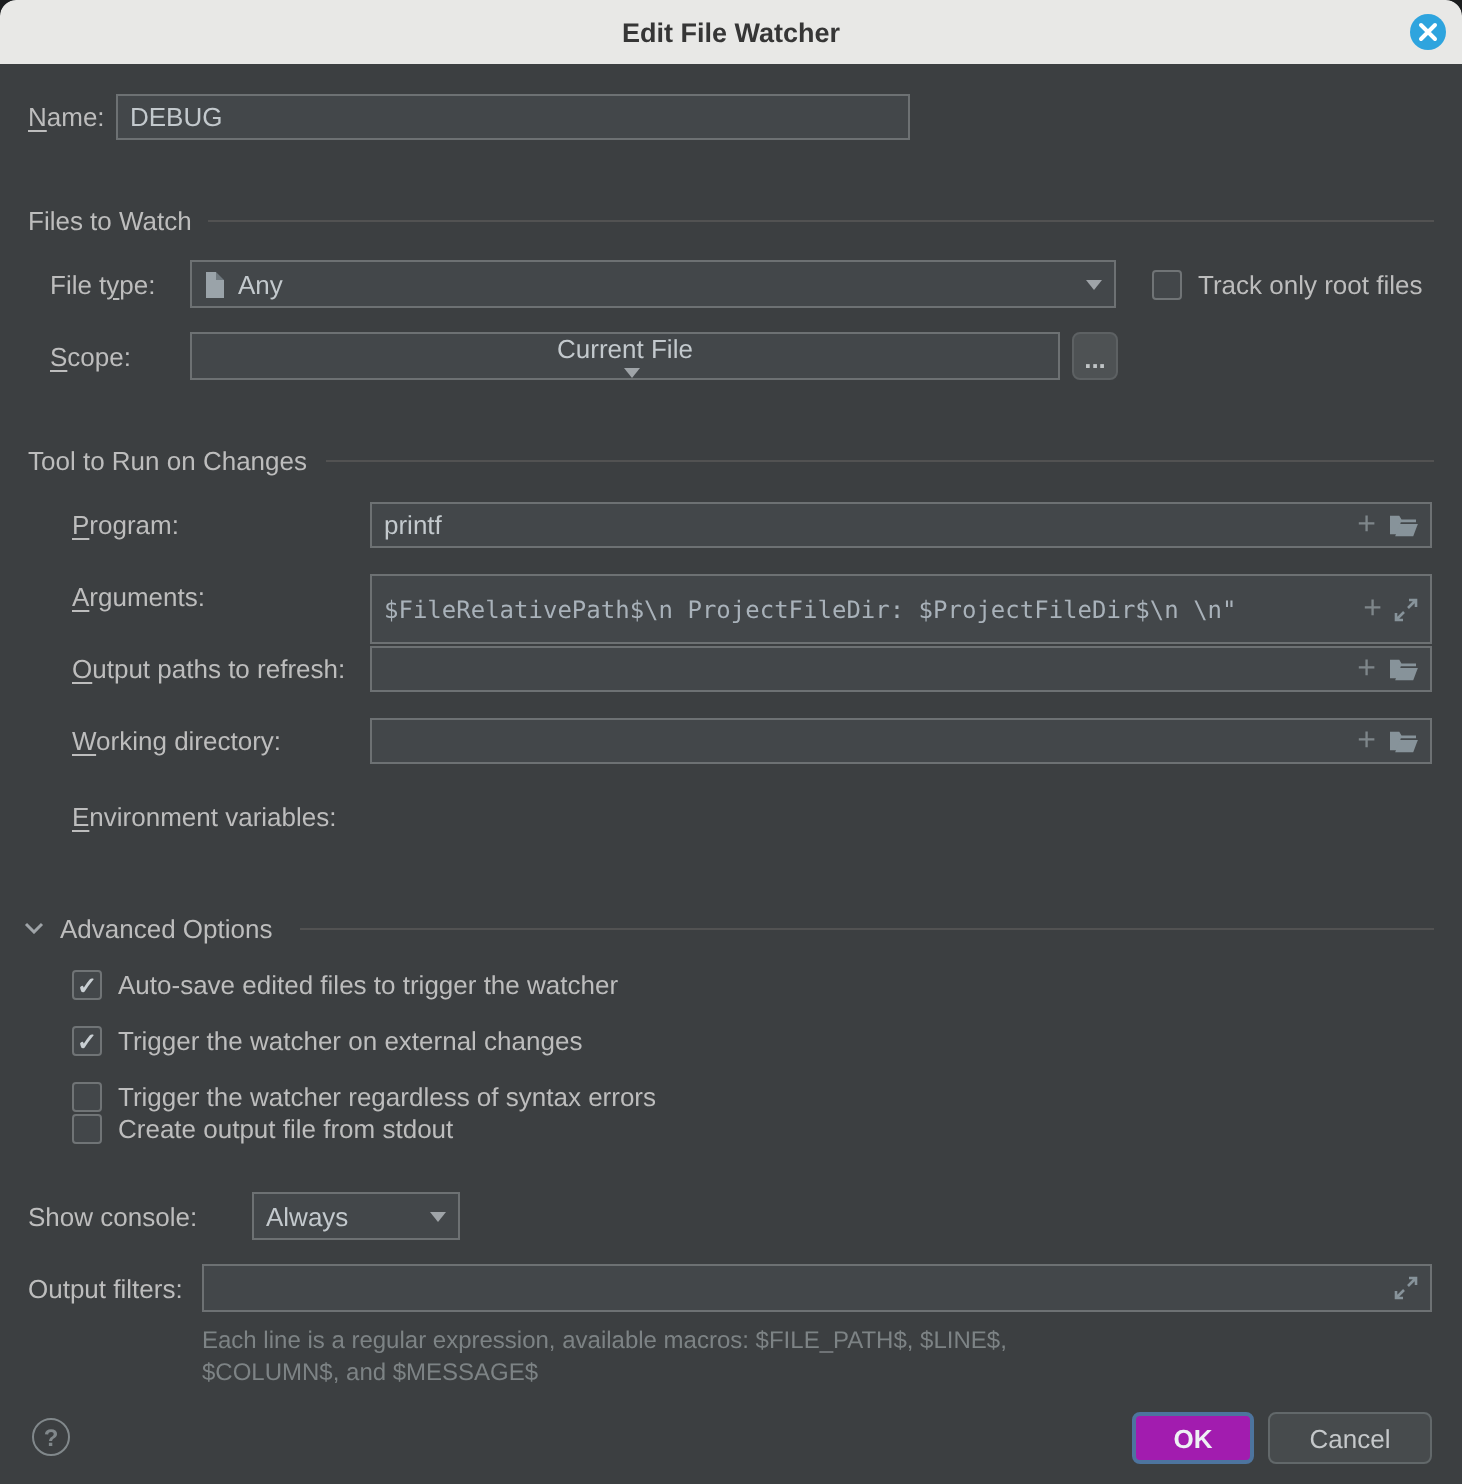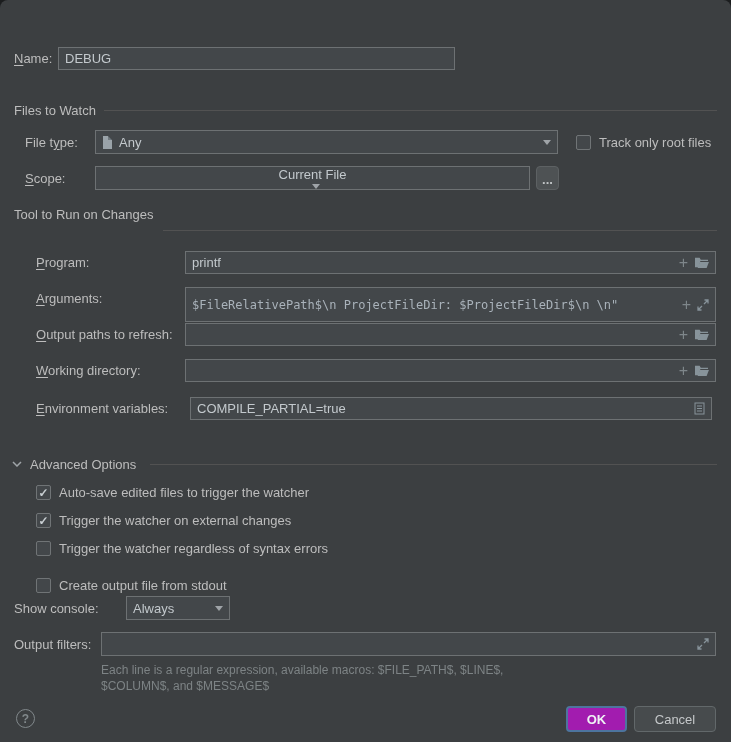--- a/index.html
+++ b/index.html
@@ -70,20 +70,28 @@
     font-size:13px; cursor:pointer; top:706px; height:26px;
   }
   .btn-ok { left:566px; width:61px; background:#a21caf; border:2px solid #4d749e; color:#eef1f4; font-weight:bold; }
   .btn-cancel { left:634px; width:82px; background:#474b4d; border:1px solid #62686a; color:#c5c8ca; }
 </style>
 </head>
 <body>
 
 <div class="window">
 
+  <div class="titlebar">
+    <span class="title">Edit File Watcher</span>
+    <span class="close-btn">
+      <svg width="10" height="10" viewBox="0 0 10 10">
+          <path d="M1.5 1.5l7 7M8.5 1.5l-7 7" stroke="#ffffff" stroke-width="2" stroke-linecap="round"></path>
+        </svg>
+    </span>
+  </div>
 
   <span class="lbl" style="left:14px; top:51px;"><u>N</u>ame:</span>
   <div class="field" style="left:58px; top:47px; width:397px; height:23px;">
     <span class="grow">DEBUG</span>
   </div>
 
   <span class="section-title" style="left:14px; top:103px;">Files to Watch</span>
   <div class="sep-line" style="left:104px; top:110px;"></div>
 
   <span class="lbl" style="left:25px; top:135px;">File t<u>y</u>pe:</span>
@@ -107,21 +115,21 @@
 
   <span class="lbl" style="left:25px; top:171px;"><u>S</u>cope:</span>
   <div class="field combo" style="left:95px; top:166px; width:435px; height:24px;flex-direction:column;">
     <span class="grow">Current File</span>
     <span class="arrow-down"></span>
   </div>
   <div class="more-btn" style="left:536px; top:166px; width:23px; height:24px;">
     <span style="position:relative; top:8px;">...</span>
   </div>
 
-  <span class="section-title" style="left:14px; top:207px;">Tool to Run on Changes</span>
+  <span class="section-title" style="left:14px; top:223px;">Tool to Run on Changes</span>
   <div class="sep-line" style="left:163px; top:230px;"></div>
 
   <span class="lbl" style="left:36px; top:255px;"><u>P</u>rogram:</span>
   <div class="field" style="left:185px; top:251px; width:531px; height:23px;">
     <span class="grow">printf</span>
     <span class="plus">+</span>
     <span class="icon-btn">
       <svg width="15" height="13" viewBox="0 0 16 14">
           <path fill="#87939a" d="M1 2h5l1.2 2H15v1.5H6.8L5 12H1z"></path>
           <path fill="#87939a" d="M6.2 6.5H16L13.5 13H3.8z"></path>
@@ -158,29 +166,20 @@
     <span class="plus">+</span>
     <span class="icon-btn">
       <svg width="15" height="13" viewBox="0 0 16 14">
           <path fill="#87939a" d="M1 2h5l1.2 2H15v1.5H6.8L5 12H1z"></path>
           <path fill="#87939a" d="M6.2 6.5H16L13.5 13H3.8z"></path>
         </svg>
     </span>
   </div>
 
   <span class="lbl" style="left:36px; top:401px;"><u>E</u>nvironment variables:</span>
-  <div class="field" style="left:190px; top:397px; width:522px; height:23px;">
-    <span class="grow">COMPILE_PARTIAL=true</span>
-    <span class="icon-btn">
-      <svg width="11" height="13" viewBox="0 0 11 13" stroke="#87939a" fill="none">
-          <rect x="1" y="1" width="9" height="11"></rect>
-          <path d="M3 4h5M3 6.5h5M3 9h5"></path>
-        </svg>
-    </span>
-  </div>
 
   <span class="icon-btn" style="position:absolute; left:12px; top:461px;">
     <svg width="10" height="6" viewBox="0 0 10 6">
         <path d="M1 1l4 4 4-4" stroke="#9fa4a8" stroke-width="1.5" fill="none"></path>
       </svg>
   </span>
   <span class="section-title" style="left:30px; top:457px;">Advanced Options</span>
   <div class="sep-line" style="left:150px; top:464px;"></div>
 
   <div class="cb-row" style="left:36px; top:485px;" aria-checked="true">
@@ -194,21 +193,21 @@
         <span>✓</span>
       </span>
     <span>Trigger the watcher on external changes</span>
   </div>
   <div class="cb-row" style="left:36px; top:541px;" aria-checked="false">
     <span class="cb">
         <span></span>
       </span>
     <span>Trigger the watcher regardless of syntax errors</span>
   </div>
-  <div class="cb-row" style="left:36px; top:578px;" aria-checked="false">
+  <div class="cb-row" style="left:36px; top:557px;" aria-checked="false">
     <span class="cb">
         <span></span>
       </span>
     <span>Create output file from stdout</span>
   </div>
 
   <span class="lbl" style="left:14px; top:601px;">Show console:</span>
   <div class="field combo" style="left:126px; top:596px; width:104px; height:24px;">
     <span class="grow">Always</span>
     <span class="arrow-down"></span>

